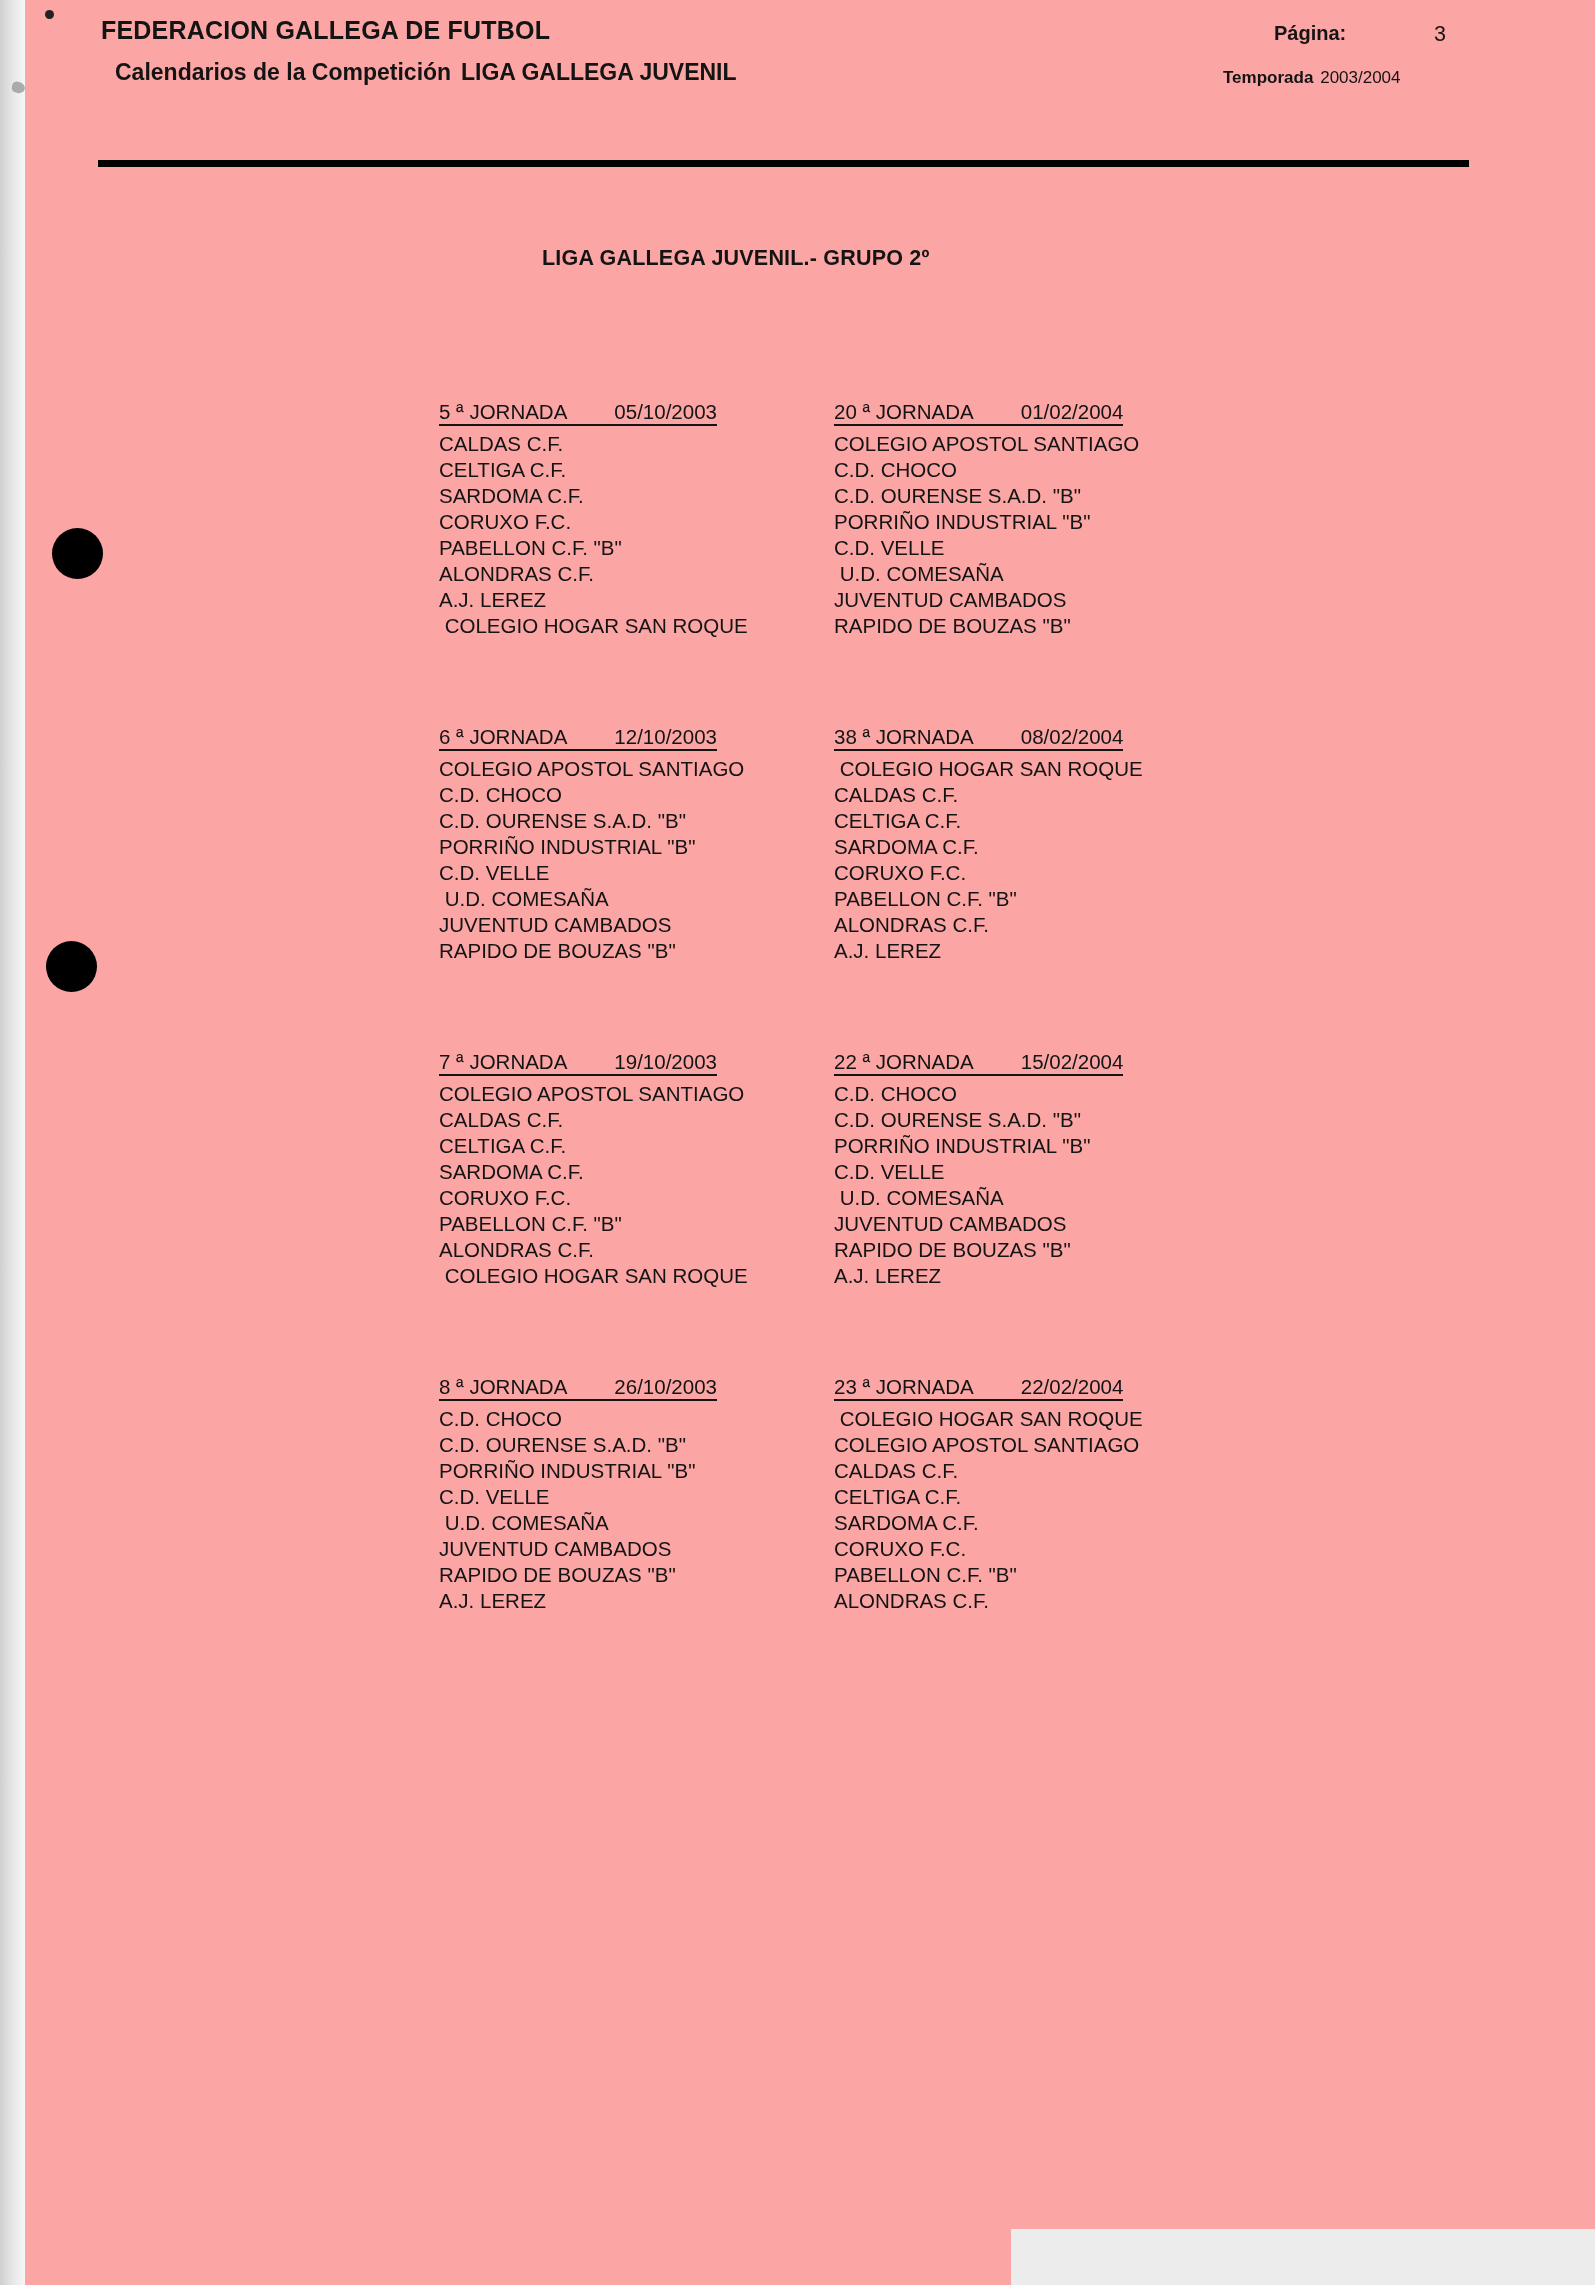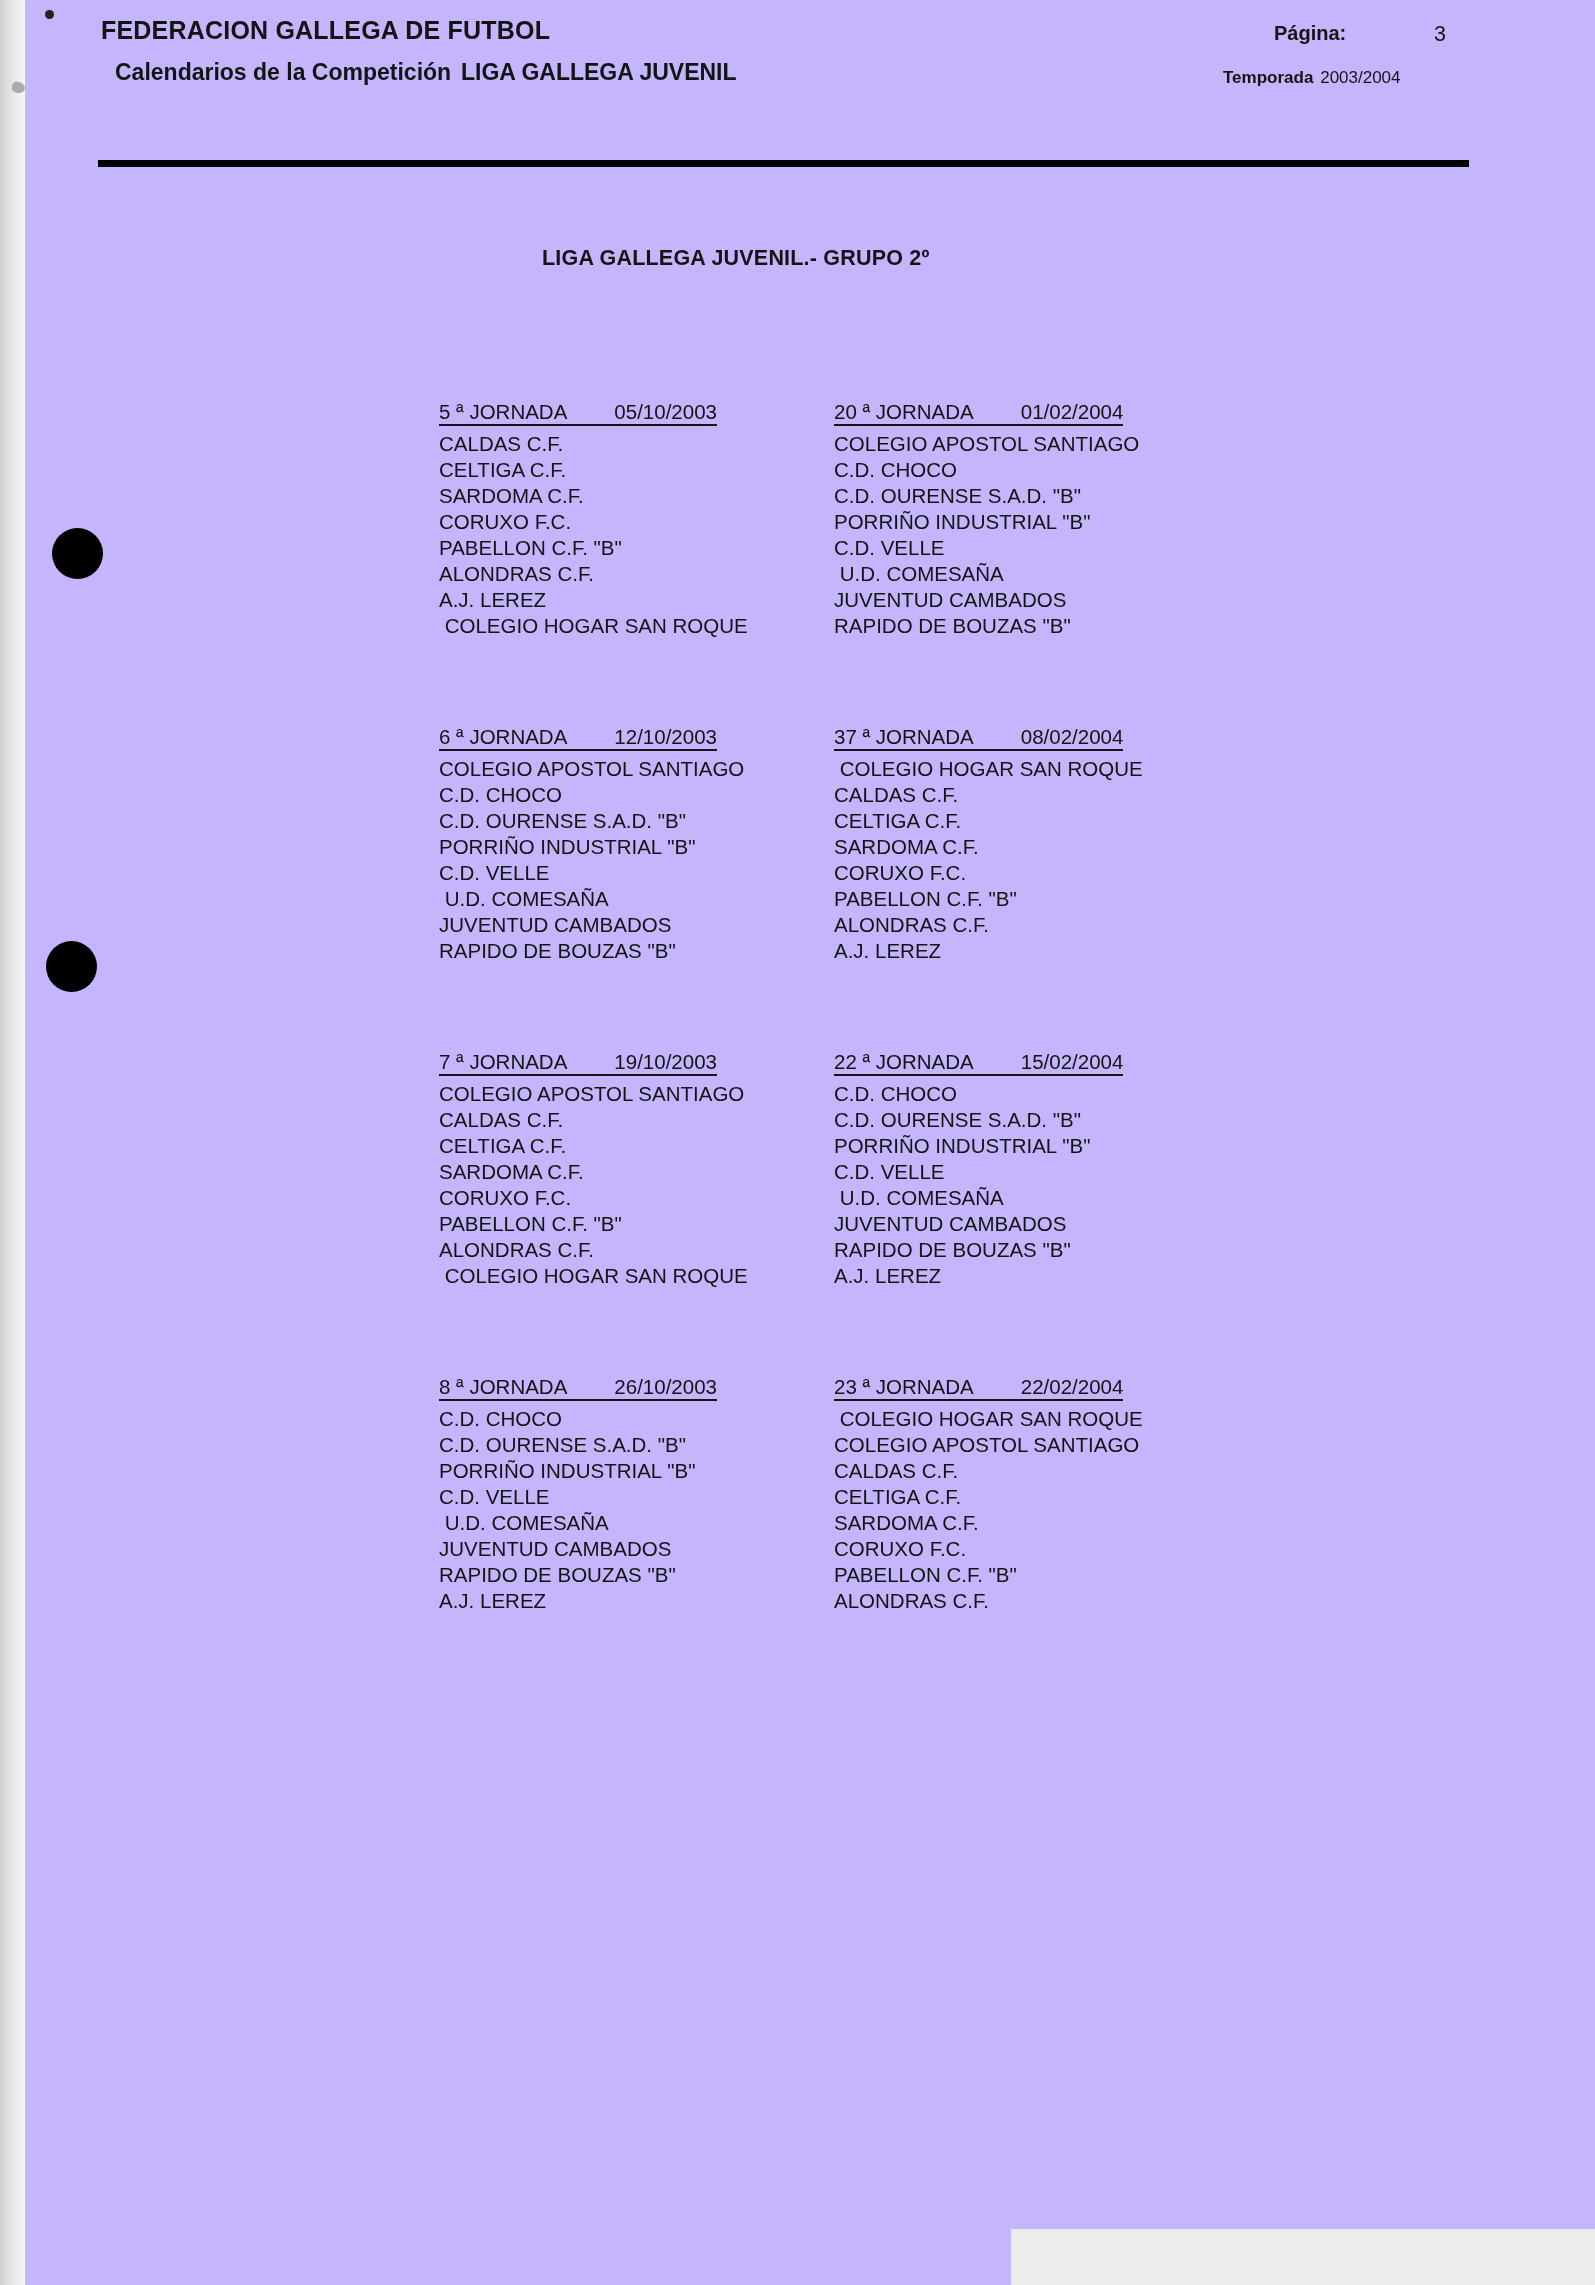--- a/index.html
+++ b/index.html
@@ -1,20 +1,20 @@
 <!DOCTYPE html>
 <html><head>
 <meta charset="utf-8">
 <style>
   html, body { margin: 0; padding: 0; background: #ffffff; }
   .page {
     position: relative;
     width: 1596px;
     height: 2286px;
-    background: #c4b5fd;
+    background: #fca5a5;
     font-family: "Liberation Sans", sans-serif;
     color: #141414;
     overflow: hidden;
   }
   
   .scan-edge {
     position: absolute; left: 0; top: 0; width: 25px; height: 100%;
     background: linear-gradient(to right, #cfcfcf 0%, #e9e9e9 55%, #f6f6f6 100%);
   }
   .scan-bottom {
@@ -181,21 +181,21 @@
         <div class="team">PORRIÑO INDUSTRIAL "B"</div>
         <div class="team">C.D. VELLE</div>
         <div class="team"> U.D. COMESAÑA</div>
         <div class="team">JUVENTUD CAMBADOS</div>
         <div class="team">RAPIDO DE BOUZAS "B"</div>
       </div>
     </section>
 
     <section class="jornada">
       <div class="jornada-header">
-        <span>37 ª JORNADA</span>
+        <span>38 ª JORNADA</span>
         <span class="j-gap"></span>
         <span>08/02/2004</span>
       </div>
       <div class="teams">
         <div class="team"> COLEGIO HOGAR SAN ROQUE</div>
         <div class="team">CALDAS C.F.</div>
         <div class="team">CELTIGA C.F.</div>
         <div class="team">SARDOMA C.F.</div>
         <div class="team">CORUXO F.C.</div>
         <div class="team">PABELLON C.F. "B"</div>

